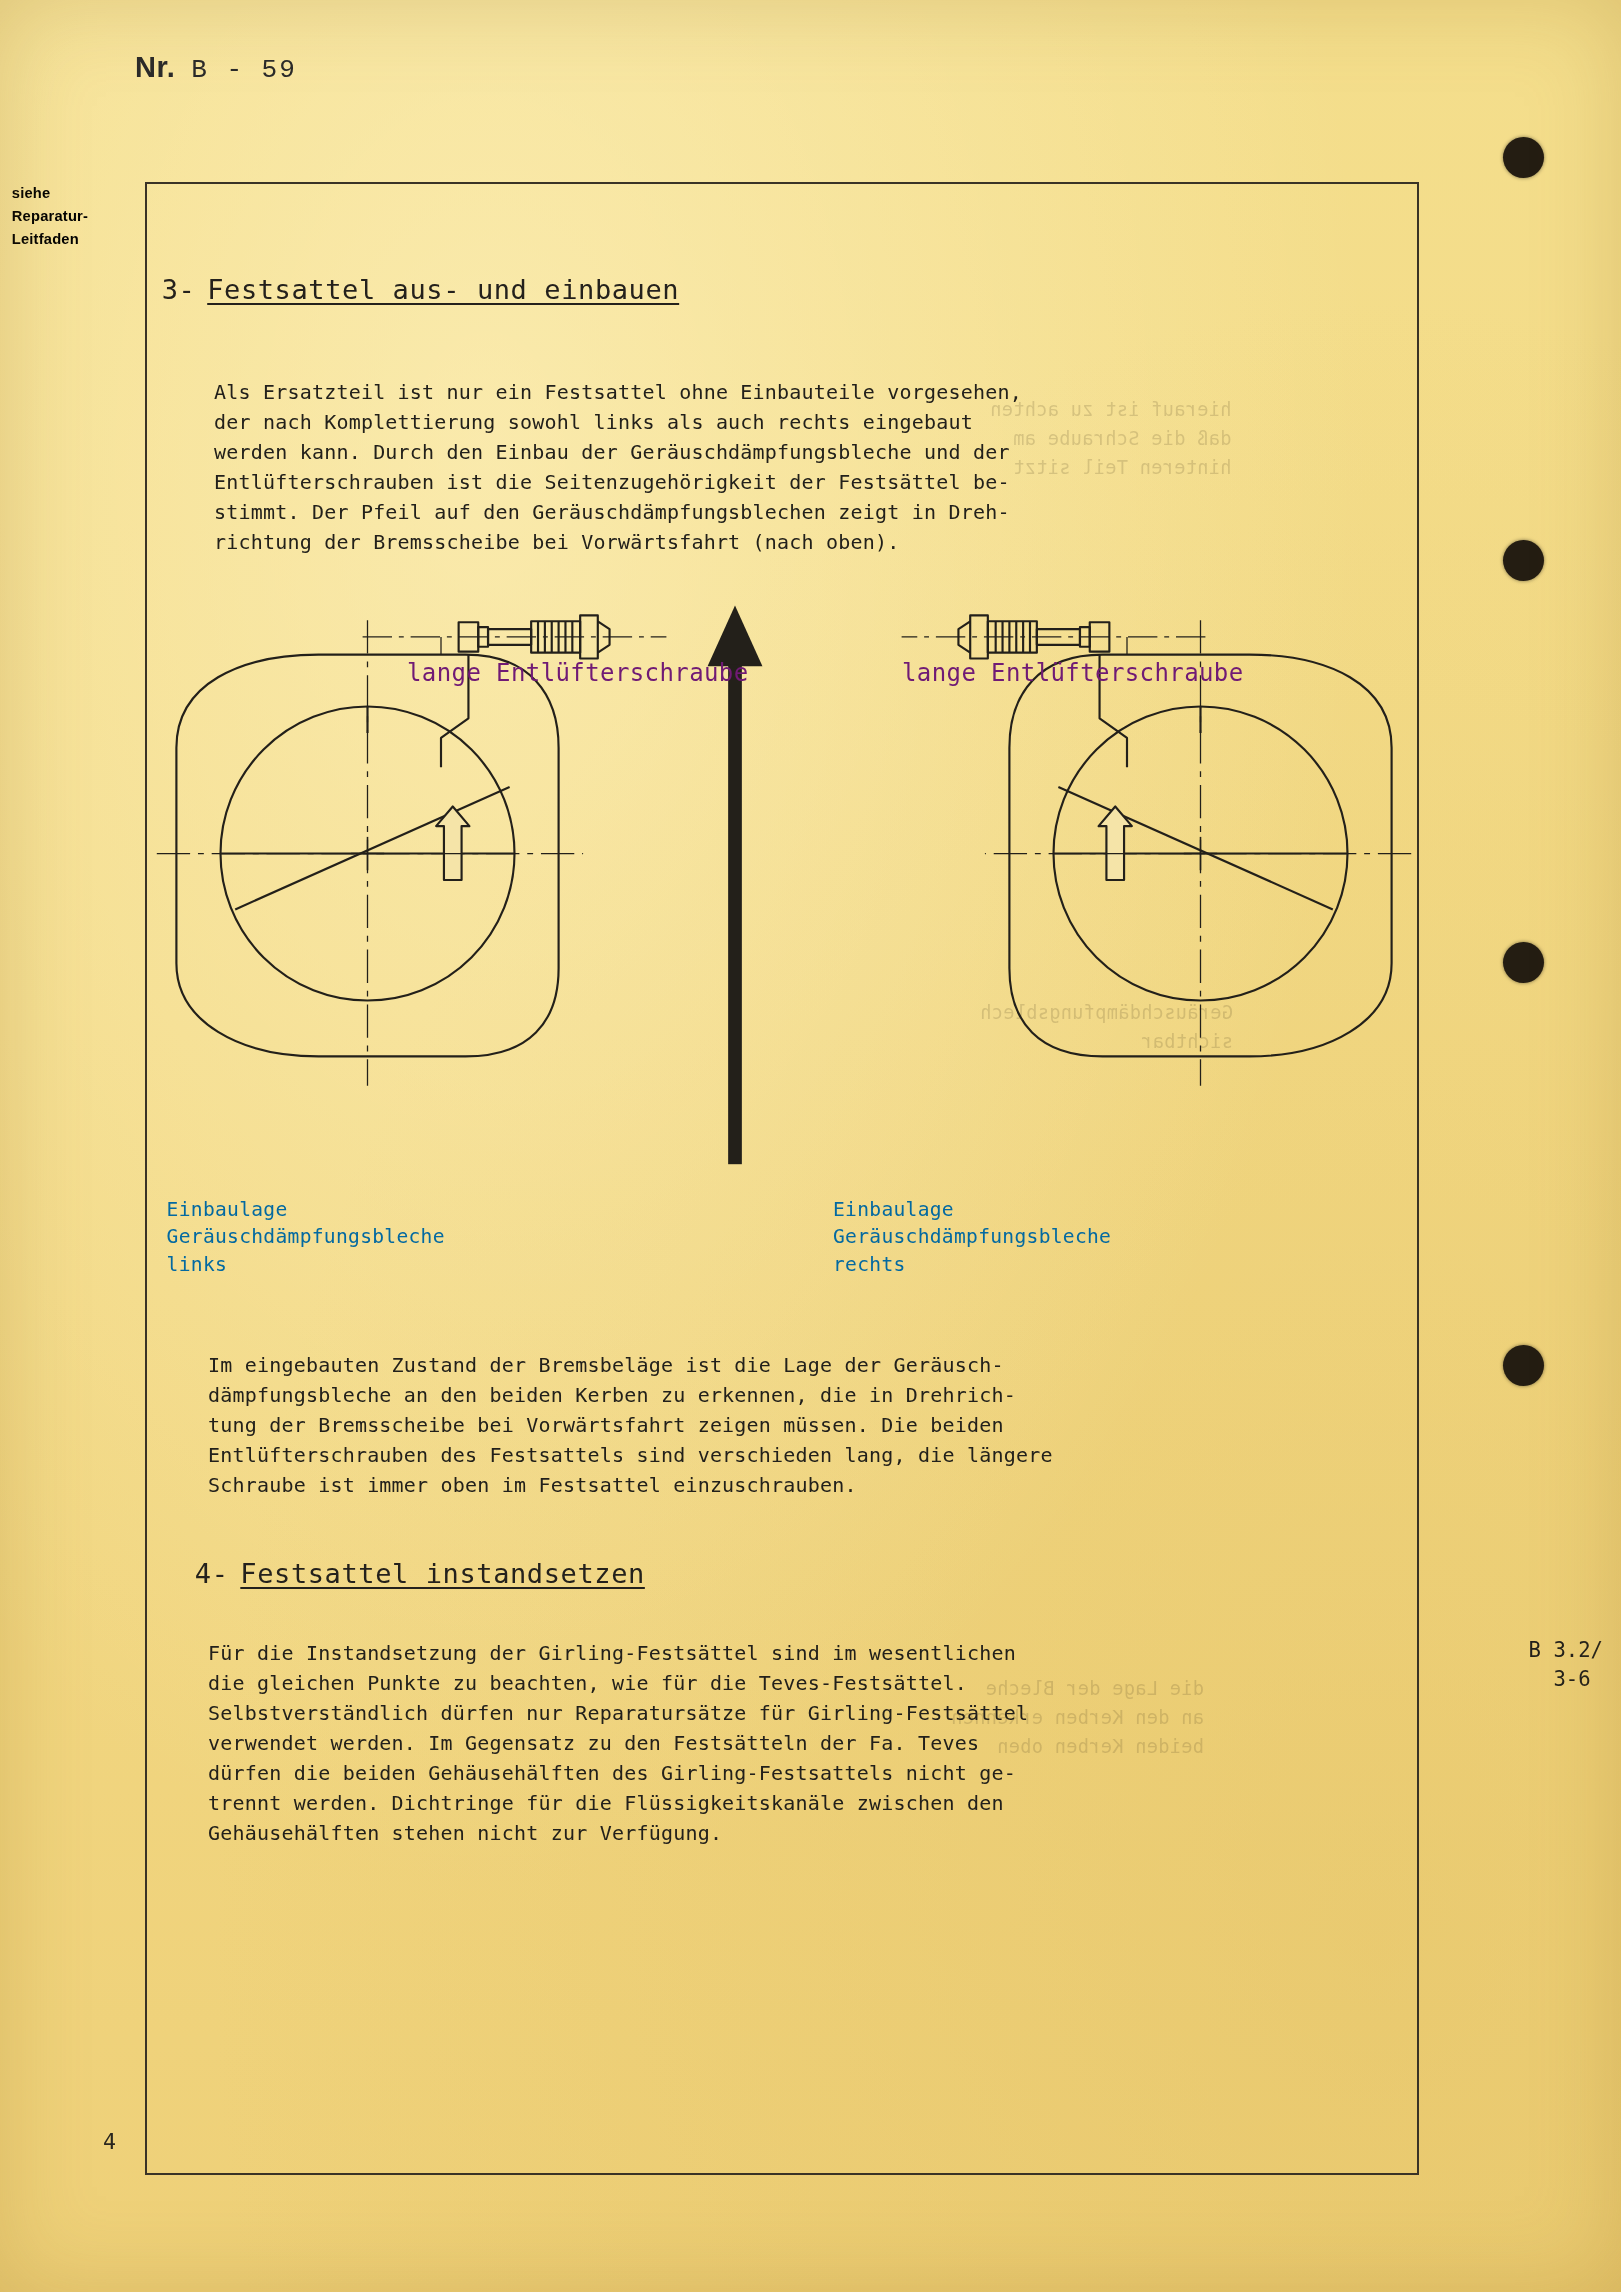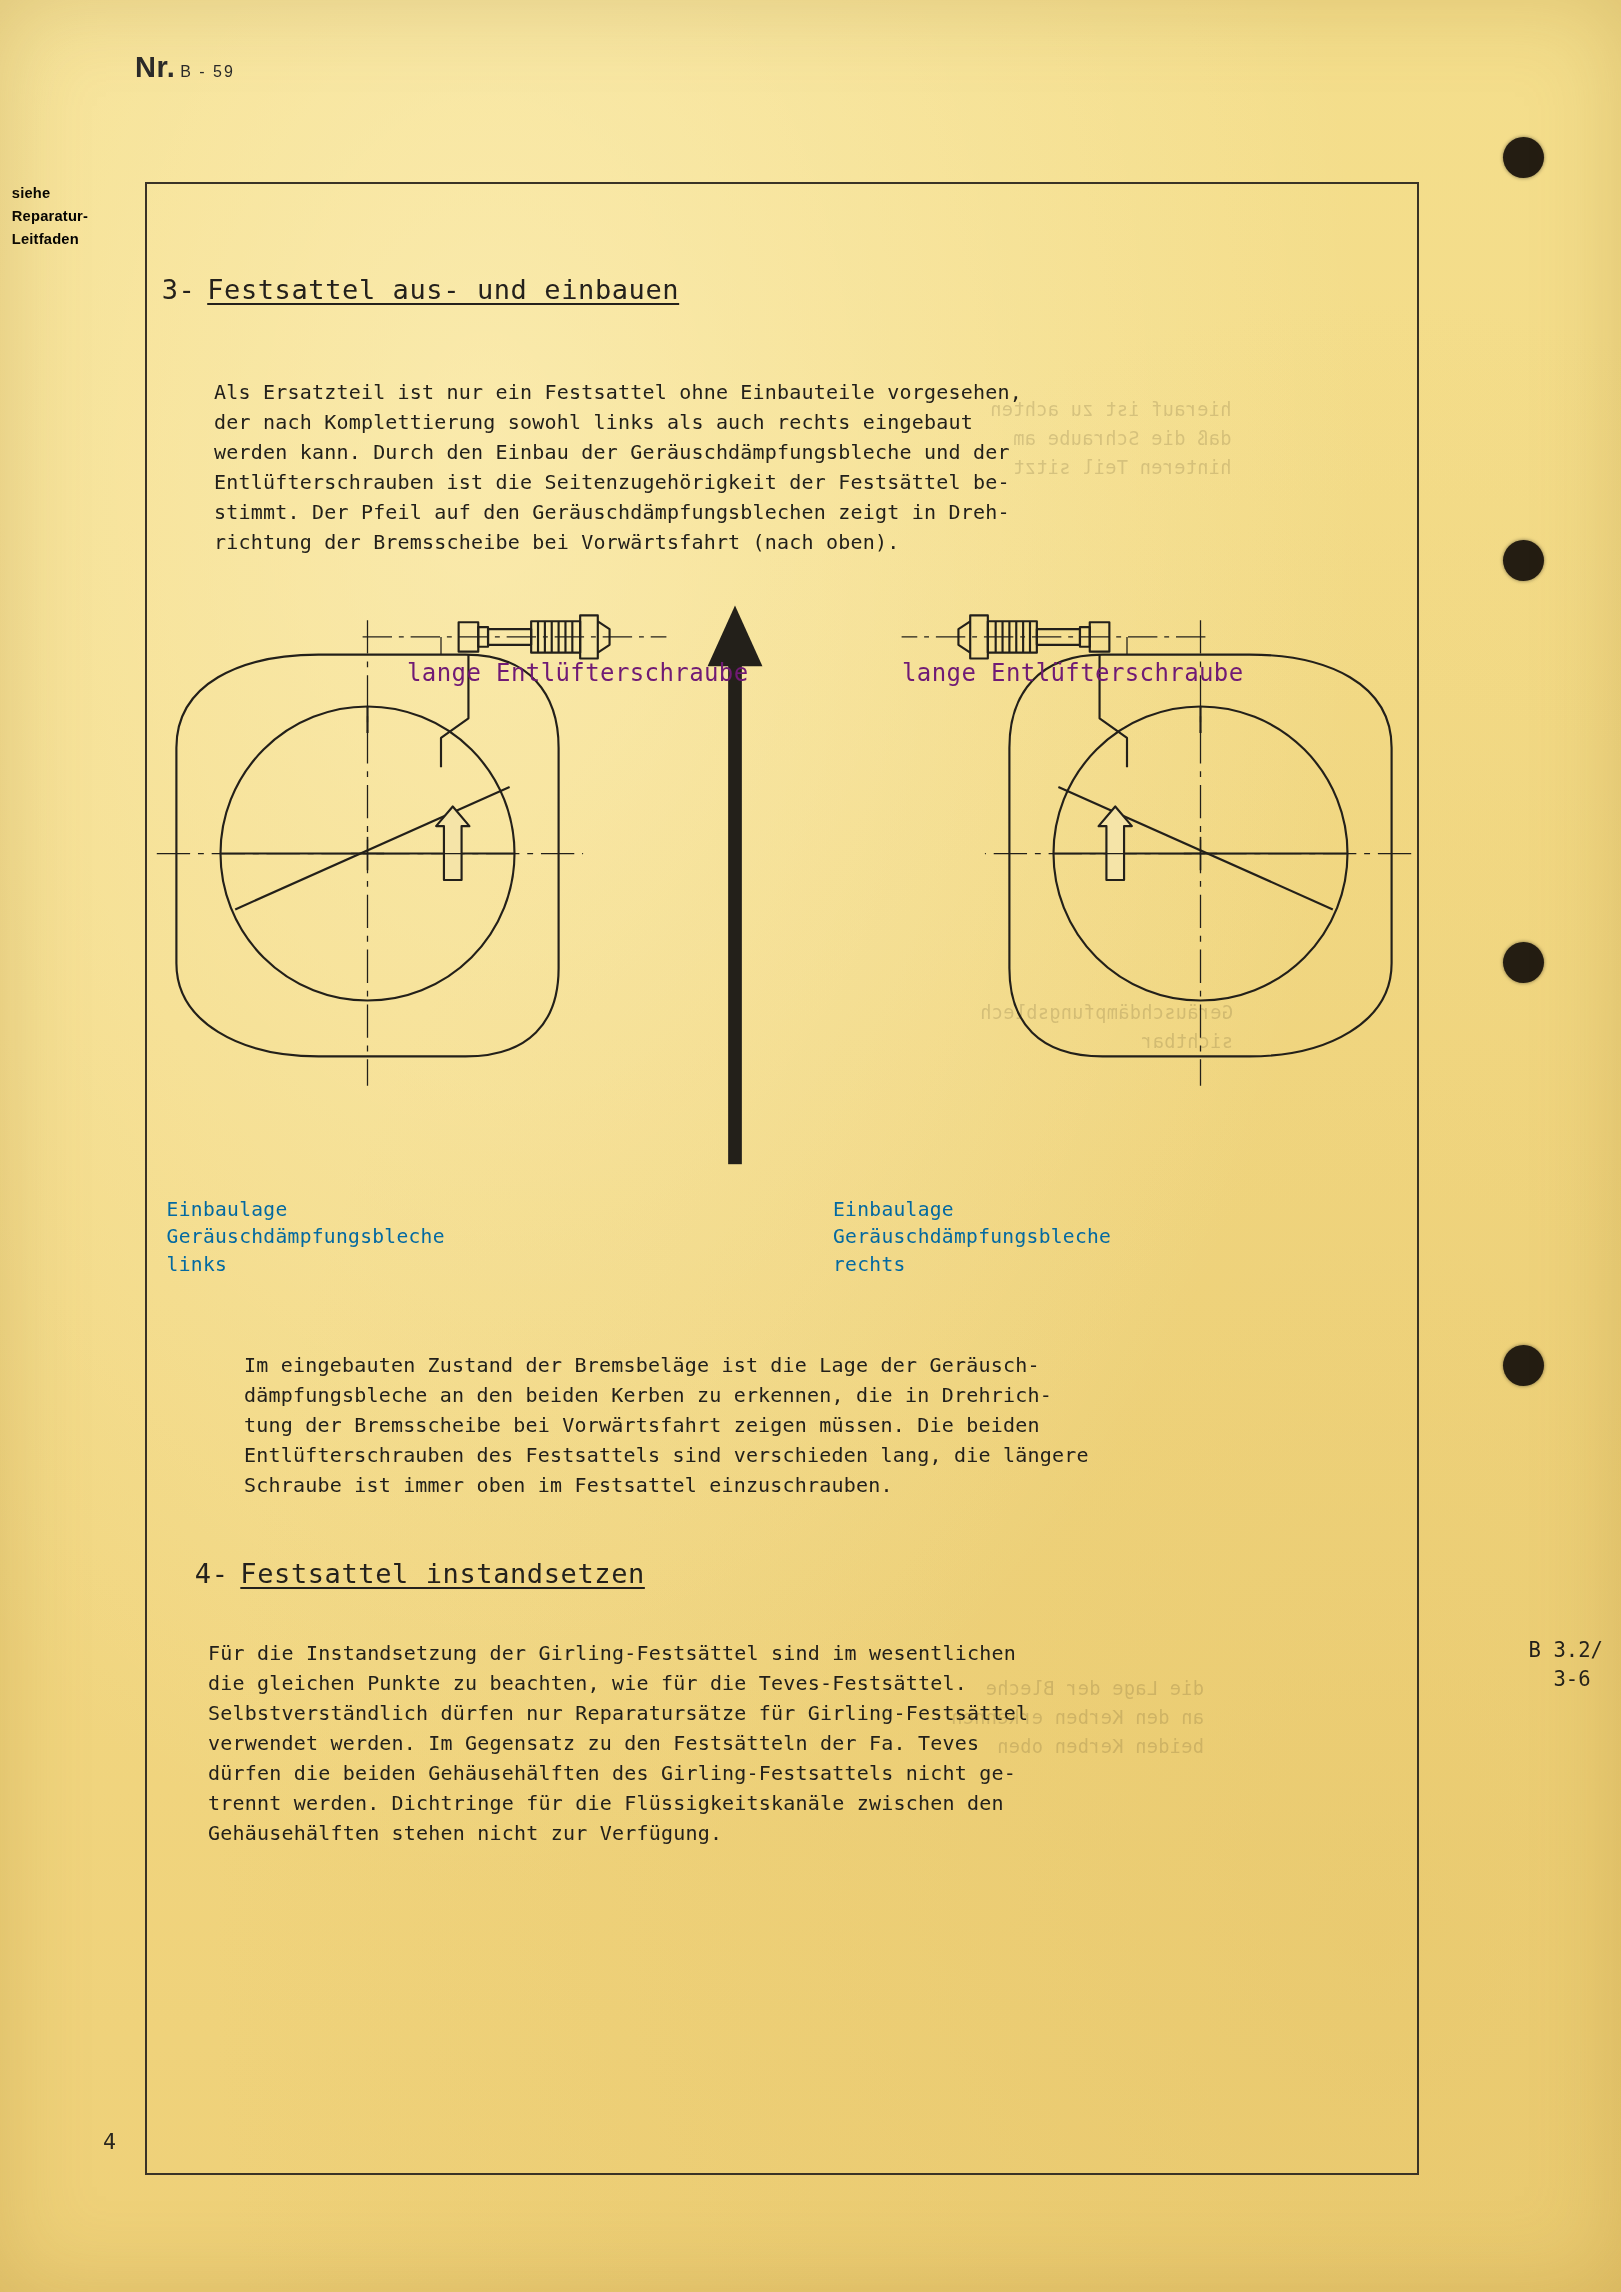--- a/index.html
+++ b/index.html
@@ -54,24 +54,24 @@
     top: 51px;
     font-family: "Liberation Sans", sans-serif;
     color: #2a2a2a;
   }
   .nr-label {
     font-size: 29px;
     font-weight: 700;
     letter-spacing: 0.5px;
   }
   .nr-value {
-    font-family: Liberation Sans, sans-serif;
-    font-size: 16px;
+    font-family: Liberation Mono, monospace;
+    font-size: 26px;
     letter-spacing: 2px;
-    margin-left: 5px;
+    margin-left: 16px;
   }
 
   
   .margin-note {
     position: absolute;
     left: 11.8px;
     top: 182px;
     font-family: "Liberation Sans", sans-serif;
     font-size: 14.7px;
     font-weight: 700;
@@ -113,21 +113,21 @@
 
   .para {
     position: absolute;
     font-size: 20px;
     line-height: 30px;
     color: #22201b;
     letter-spacing: 0.2px;
     white-space: pre;
   }
   #para-1 { left: 67px; top: 193px; }
-  #para-2 { left: 61px; top: 1166px; margin-left: 36px; }
+  #para-2 { left: 61px; top: 1166px; }
   #para-3 { left: 61px; top: 1454px; }
 
   
   .diagram {
     position: absolute;
     left: 0;
     top: 392px;
     width: 1274px;
     height: 608px;
   }

